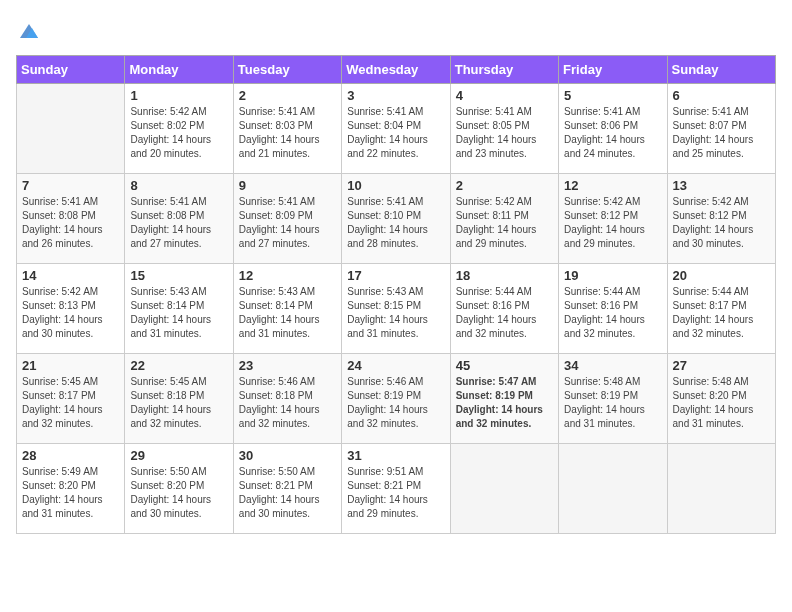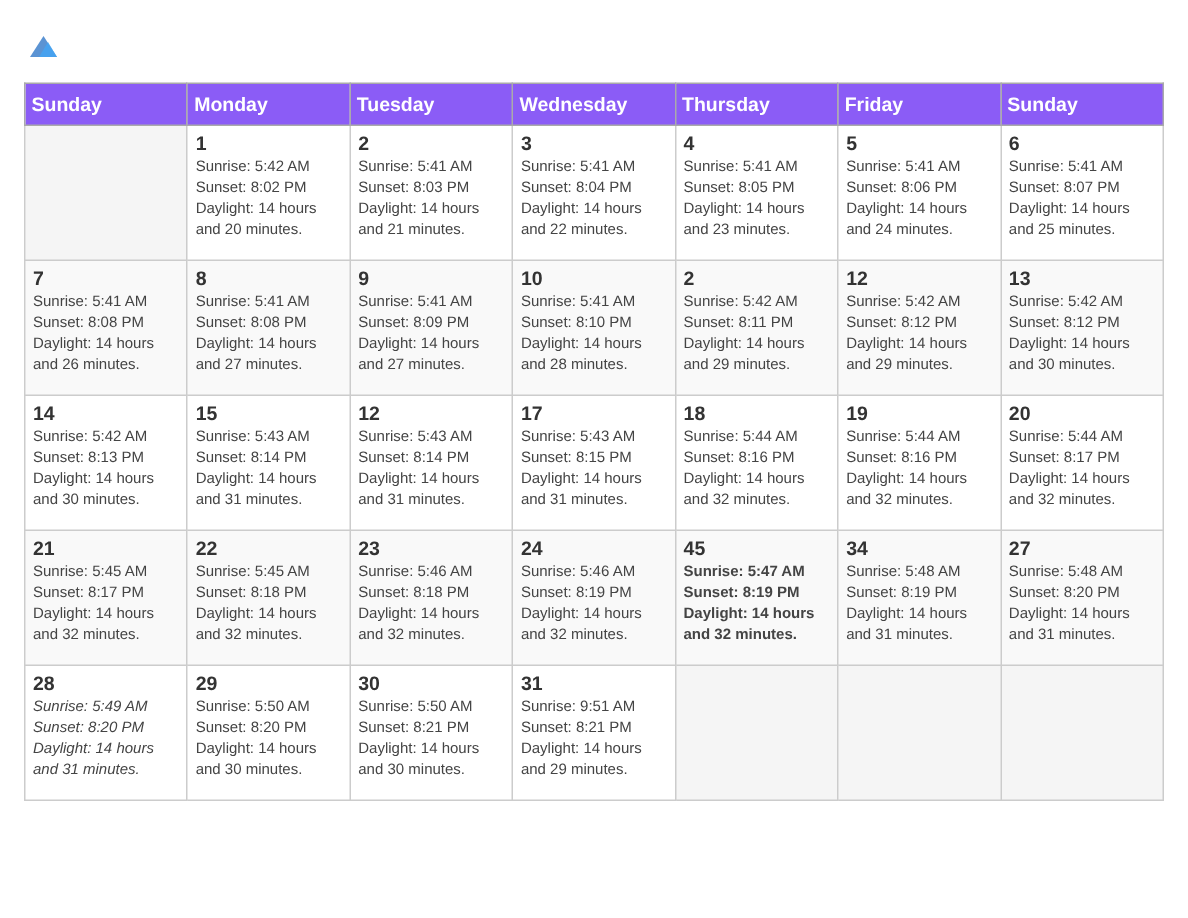--- a/index.html
+++ b/index.html
@@ -318,21 +318,21 @@
           <span class="day-number">27</span>
           <div class="day-detail" style="white-space: pre-line;">Sunrise: 5:48 AM
 Sunset: 8:20 PM
 Daylight: 14 hours
 and 31 minutes.</div>
         </td>
       </tr>
       <tr>
         <td>
           <span class="day-number">28</span>
-          <div class="day-detail" style="white-space: pre-line; font-style: italic;">Sunrise: 5:49 AM
+          <div class="day-detail" style="white-space: pre-line;">Sunrise: 5:49 AM
 Sunset: 8:20 PM
 Daylight: 14 hours
 and 31 minutes.</div>
         </td>
         <td>
           <span class="day-number">29</span>
           <div class="day-detail" style="white-space: pre-line;">Sunrise: 5:50 AM
 Sunset: 8:20 PM
 Daylight: 14 hours
 and 30 minutes.</div>

